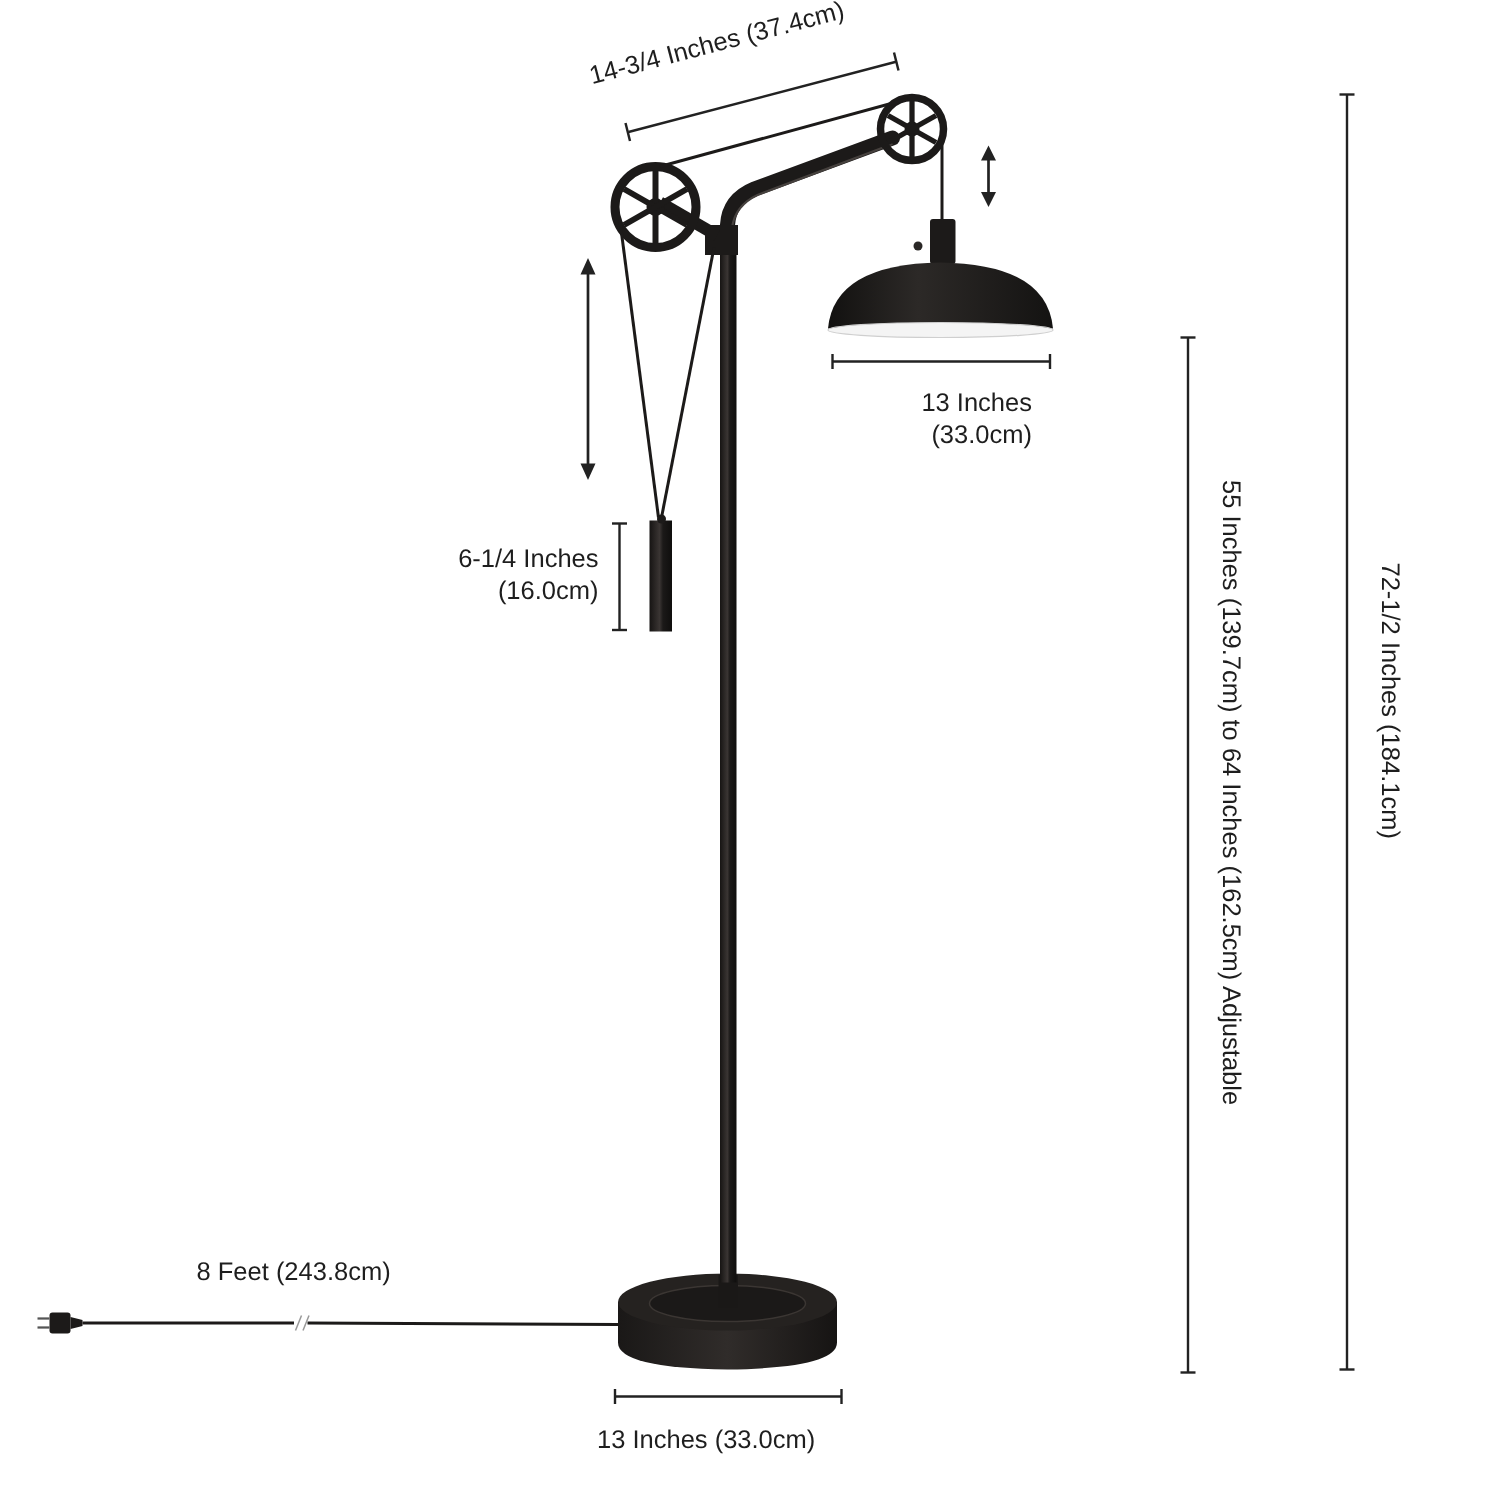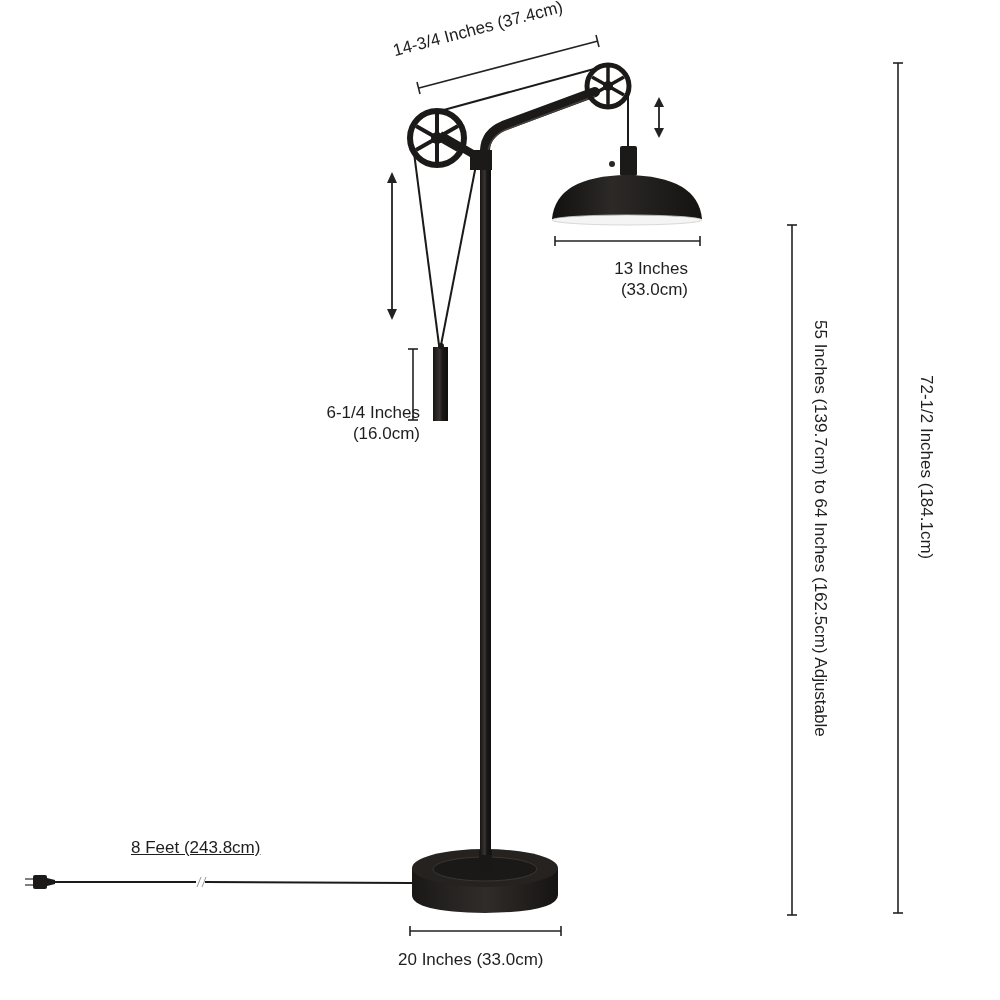--- a/index.html
+++ b/index.html
@@ -158,24 +158,24 @@
   </g>
 </svg>
 
 <div class="lbl" style="left:396px; top:40px; font-size:17px; transform-origin:0 100%; transform: rotate(-14.7deg);">14-3/4 Inches (37.4cm)</div>
 
 <div class="lbl center" style="left:568px; top:258px; width:120px;">
   <div>13 Inches</div>
   <div>(33.0cm)</div>
 </div>
 
-<div class="lbl center" style="left:292px; top:362px; width:128px;margin-top:40px;">
+<div class="lbl center" style="left:271px; top:362px; width:128px;">
   <div>6-1/4 Inches</div>
   <div>(16.0cm)</div>
 </div>
 
-<div class="lbl" style="left:131px; top:837px;text-decoration:underline;">8 Feet (243.8cm)</div>
+<div class="lbl" style="left:131px; top:837px;">8 Feet (243.8cm)</div>
 
-<div class="lbl" style="left:398px; top:949px;">20 Inches (33.0cm)</div>
+<div class="lbl" style="left:398px; top:949px;">13 Inches (33.0cm)</div>
 
 <div class="vert" style="left:831px; top:320px;">55 Inches (139.7cm) to 64 Inches (162.5cm) Adjustable</div>
 
 <div class="vert" style="left:937px; top:375px;">72-1/2 Inches (184.1cm)</div>
 
 </body></html>

